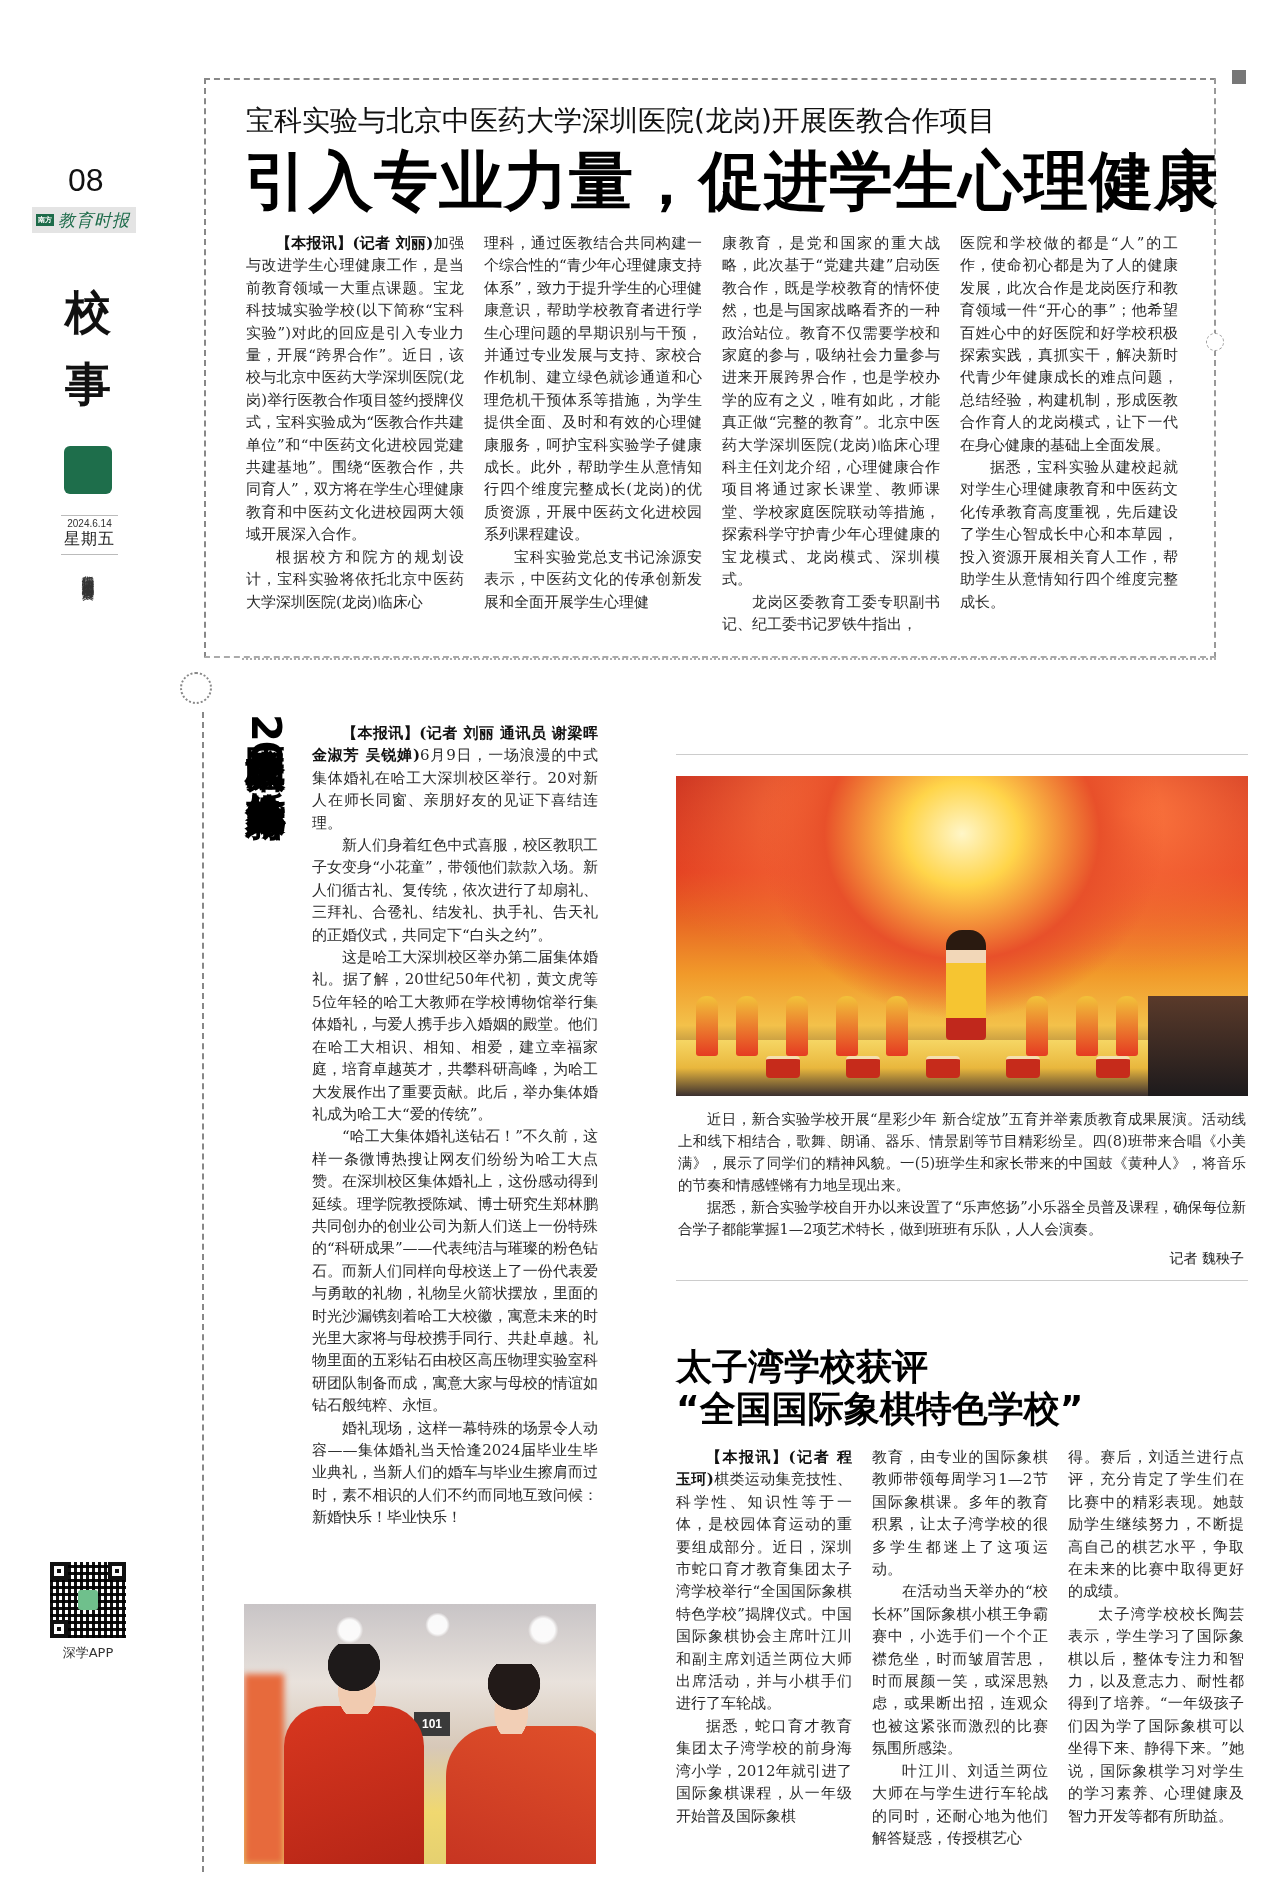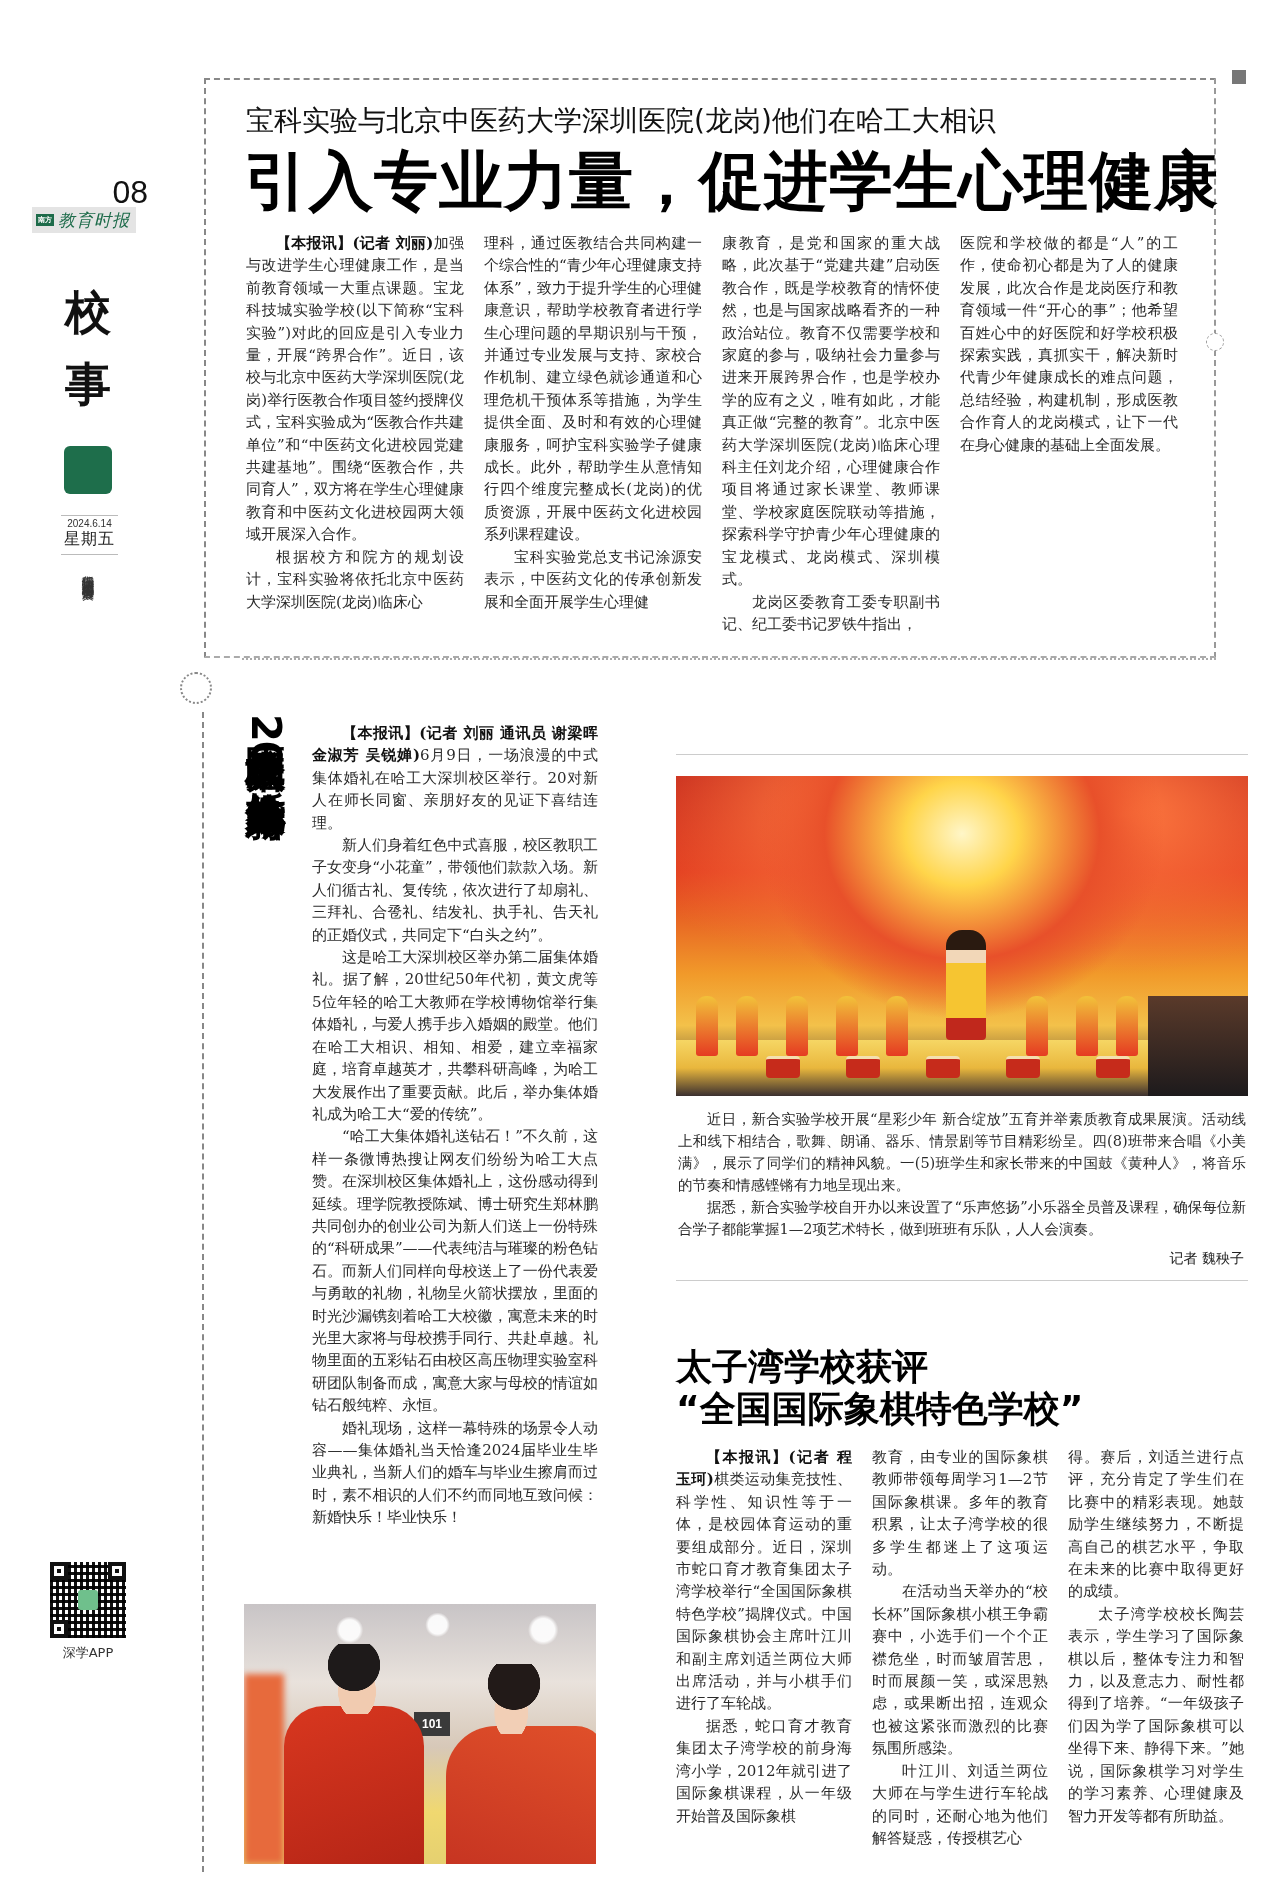--- a/index.html
+++ b/index.html
@@ -1,21 +1,21 @@
 <!DOCTYPE html>
 <html><head>
 <meta charset="utf-8">
 <style>
   * { box-sizing: border-box; margin: 0; padding: 0; }
   html, body { width: 1280px; height: 1882px; background: #fff; overflow: hidden; }
   body { position: relative; font-family: "DejaVu Serif", "Liberation Serif", serif; color: #222; }
   .abs { position: absolute; }
 
   
-  .page-num { left: 68px; top: 174px; width: 80px; text-align: right; font-family: "Liberation Sans", sans-serif; font-size: 32px; color: #111; }
+  .page-num { left: 68px; top: 162px; width: 80px; text-align: left; font-family: "Liberation Sans", sans-serif; font-size: 32px; color: #111; }
   .paper-logo { left: 32px; top: 207px; width: 104px; height: 26px; background: #e4e4e4; display: flex; align-items: center; padding-left: 4px; gap: 4px; }
   .paper-logo .badge { background: #1d6b4a; color: #fff; font-size: 7px; padding: 1px 2px; font-family: "Liberation Sans", sans-serif; font-weight: bold; }
   .paper-logo .name { color: #1d6b4a; font-size: 17px; font-family: Liberation Sans, sans-serif; font-style: italic; letter-spacing: 1px; }
   .section-char { left: 58px; width: 60px; text-align: center; font-size: 46px; font-weight: bold; color: #111; font-family: "DejaVu Serif", serif; }
   .green-block { left: 64px; top: 446px; width: 48px; height: 48px; background: #1e6e4b; border-radius: 6px; }
   .date-box { left: 61px; top: 515px; width: 57px; border-top: 1px solid #bbb; border-bottom: 1px solid #bbb; text-align: center; padding: 2px 0 4px; }
   .date-box .d { font-size: 10px; font-family: "Liberation Sans", sans-serif; color: #333; }
   .date-box .w { font-size: 16px; font-family: Liberation Sans, sans-serif; color: #222; letter-spacing: 1px; }
   .editors { left: 80px; top: 566px; width: 16px; writing-mode: vertical-rl; font-size: 12.5px; font-family: "DejaVu Sans", sans-serif; color: #333; letter-spacing: 0px; line-height: 16px; }
   .qr { left: 50px; top: 1562px; width: 76px; height: 76px; background:
@@ -104,37 +104,38 @@
   <span class="center"></span>
 </div>
 <div class="abs qr-label">深学APP</div>
 
 <div class="abs frame1"></div>
 <div class="abs frame1-corner"></div>
 <div class="abs frame-right-circle"></div>
 <div class="abs left-circle"></div>
 <div class="abs frame2"></div>
 
-<div class="abs kicker">宝科实验与北京中医药大学深圳医院(龙岗)他们在哈工大相识</div>
+<div class="abs kicker">宝科实验与北京中医药大学深圳医院(龙岗)开展医教合作项目</div>
 <div class="abs headline1">引入专业力量，促进学生心理健康</div>
 
 <div class="col body-text" style="left:246px;top:232px;width:218px;">
   <p><span class="lead">【本报讯】(记者 刘丽)</span><span>加强与改进学生心理健康工作，是当前教育领域一大重点课题。宝龙科技城实验学校(以下简称“宝科实验”)对此的回应是引入专业力量，开展“跨界合作”。近日，该校与北京中医药大学深圳医院(龙岗)举行医教合作项目签约授牌仪式，宝科实验成为“医教合作共建单位”和“中医药文化进校园党建共建基地”。围绕“医教合作，共同育人”，双方将在学生心理健康教育和中医药文化进校园两大领域开展深入合作。</span></p>
   <p><span>根据校方和院方的规划设计，宝科实验将依托北京中医药大学深圳医院(龙岗)临床心</span></p>
 </div>
 <div class="col body-text" style="left:484px;top:232px;width:218px;">
   <p style="text-indent:0"><span>理科，通过医教结合共同构建一个综合性的“青少年心理健康支持体系”，致力于提升学生的心理健康意识，帮助学校教育者进行学生心理问题的早期识别与干预，并通过专业发展与支持、家校合作机制、建立绿色就诊通道和心理危机干预体系等措施，为学生提供全面、及时和有效的心理健康服务，呵护宝科实验学子健康成长。此外，帮助学生从意情知行四个维度完整成长(龙岗)的优质资源，开展中医药文化进校园系列课程建设。</span></p>
   <p><span>宝科实验党总支书记涂源安表示，中医药文化的传承创新发展和全面开展学生心理健</span></p>
 </div>
 <div class="col body-text" style="left:722px;top:232px;width:218px;">
   <p style="text-indent:0"><span>康教育，是党和国家的重大战略，此次基于“党建共建”启动医教合作，既是学校教育的情怀使然，也是与国家战略看齐的一种政治站位。教育不仅需要学校和家庭的参与，吸纳社会力量参与进来开展跨界合作，也是学校办学的应有之义，唯有如此，才能真正做“完整的教育”。北京中医药大学深圳医院(龙岗)临床心理科主任刘龙介绍，心理健康合作项目将通过家长课堂、教师课堂、学校家庭医院联动等措施，探索科学守护青少年心理健康的宝龙模式、龙岗模式、深圳模式。</span></p>
   <p><span>龙岗区委教育工委专职副书记、纪工委书记罗铁牛指出，</span></p>
 </div>
 <div class="col body-text" style="left:960px;top:232px;width:218px;">
   <p style="text-indent:0"><span>医院和学校做的都是“人”的工作，使命初心都是为了人的健康发展，此次合作是龙岗医疗和教育领域一件“开心的事”；他希望百姓心中的好医院和好学校积极探索实践，真抓实干，解决新时代青少年健康成长的难点问题，总结经验，构建机制，形成医教合作育人的龙岗模式，让下一代在身心健康的基础上全面发展。</span></p>
+  <p><span>据悉，宝科实验从建校起就对学生心理健康教育和中医药文化传承教育高度重视，先后建设了学生心智成长中心和本草园，投入资源开展相关育人工作，帮助学生从意情知行四个维度完整成长。</span></p>
 </div>
 
 <div class="abs sep-line"></div>
 
 <div class="abs vert-headline">哈工大深圳校区为20对新人举办集体婚礼</div>
 <div class="col body-text" style="left:312px;top:722px;width:286px;">
   <p><span class="lead">【本报讯】(记者 刘丽 通讯员 谢梁晖 金淑芳 吴锐婵)</span><span>6月9日，一场浪漫的中式集体婚礼在哈工大深圳校区举行。20对新人在师长同窗、亲朋好友的见证下喜结连理。</span></p>
   <p><span>新人们身着红色中式喜服，校区教职工子女变身“小花童”，带领他们款款入场。新人们循古礼、复传统，依次进行了却扇礼、三拜礼、合卺礼、结发礼、执手礼、告天礼的正婚仪式，共同定下“白头之约”。</span></p>
   <p><span>这是哈工大深圳校区举办第二届集体婚礼。据了解，20世纪50年代初，黄文虎等5位年轻的哈工大教师在学校博物馆举行集体婚礼，与爱人携手步入婚姻的殿堂。他们在哈工大相识、相知、相爱，建立幸福家庭，培育卓越英才，共攀科研高峰，为哈工大发展作出了重要贡献。此后，举办集体婚礼成为哈工大“爱的传统”。</span></p>
   <p><span>“哈工大集体婚礼送钻石！”不久前，这样一条微博热搜让网友们纷纷为哈工大点赞。在深圳校区集体婚礼上，这份感动得到延续。理学院教授陈斌、博士研究生郑林鹏共同创办的创业公司为新人们送上一份特殊的“科研成果”——代表纯洁与璀璨的粉色钻石。而新人们同样向母校送上了一份代表爱与勇敢的礼物，礼物呈火箭状摆放，里面的时光沙漏镌刻着哈工大校徽，寓意未来的时光里大家将与母校携手同行、共赴卓越。礼物里面的五彩钻石由校区高压物理实验室科研团队制备而成，寓意大家与母校的情谊如钻石般纯粹、永恒。</span></p>

